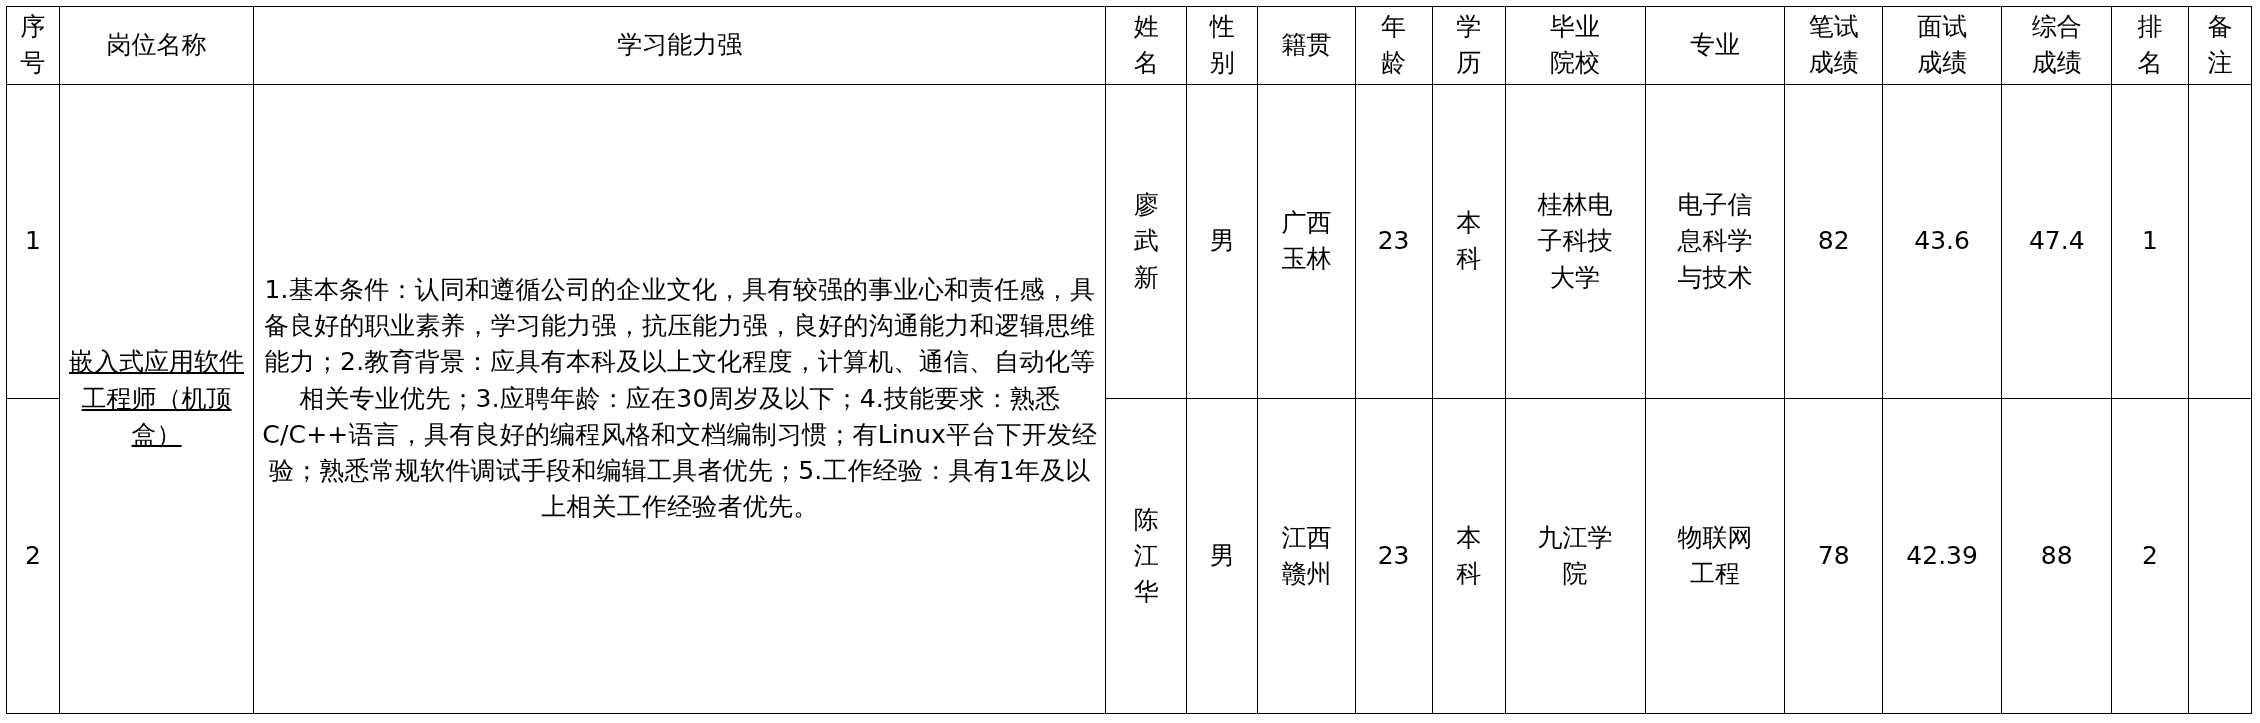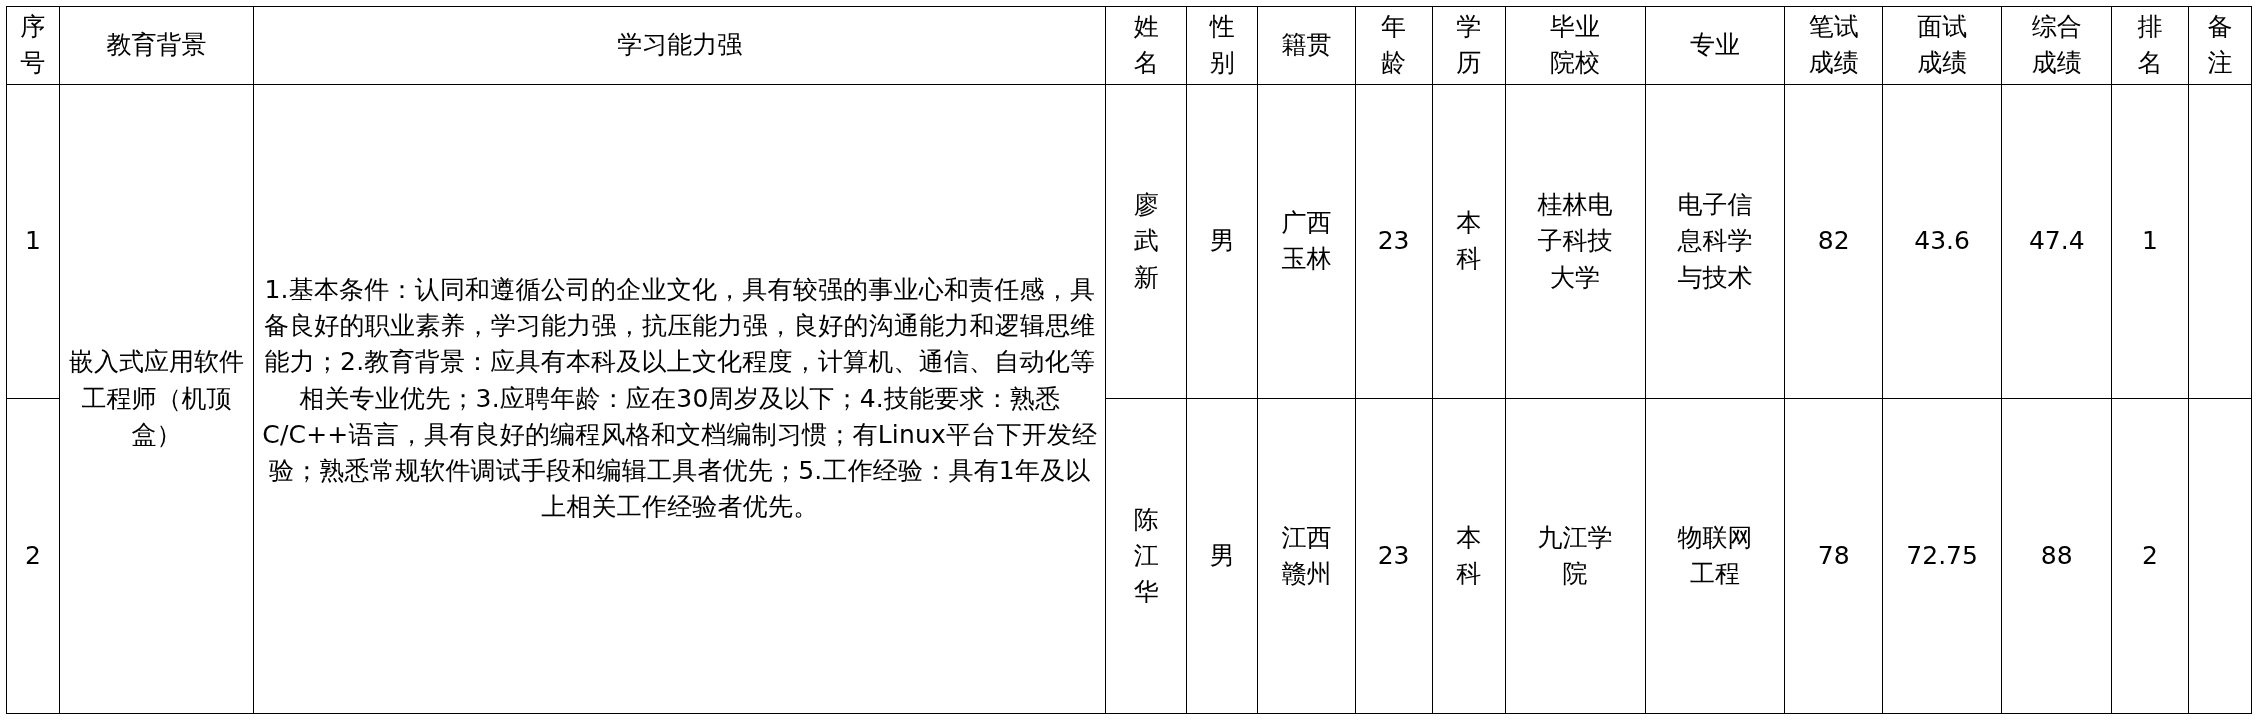--- a/index.html
+++ b/index.html
@@ -54,20 +54,21 @@
     text-align: left;
     font-size: 25.5px;
     line-height: 1.72;
     padding: 8px 12px 8px 14px;
     letter-spacing: 0.2px;
   }
   .post-cell {
     font-size: 25.5px;
     line-height: 1.7;
     padding: 4px 8px;
+    text-decoration: underline;
   }
   .num-cell { font-size: 25px; }
   .name-cell {
     font-size: 25.5px;
     line-height: 1.35;
     white-space: pre-line;
   }
   .origin-cell {
     font-size: 25.5px;
     line-height: 1.35;
@@ -107,21 +108,21 @@
       <col style="width:76px">
       <col style="width:62px">
     </colgroup>
     <thead>
       <tr>
         <th class="hdr-vert">
             <span class="vtext">序
 号</span>
           </th>
         <th class="hdr">
-            <span class="vtext">教育背景</span>
+            <span class="vtext">岗位名称</span>
           </th>
         <th class="hdr">
             <span class="vtext">学习能力强</span>
           </th>
         <th class="hdr-vert">
             <span class="vtext">姓
 名</span>
           </th>
         <th class="hdr-vert">
             <span class="vtext">性
@@ -202,20 +203,20 @@
         <td class="origin-cell">江西
 赣州</td>
         <td>23</td>
         <td class="edu-cell">本
 科</td>
         <td class="school-cell">九江学
 院</td>
         <td class="major-cell">物联网
 工程</td>
         <td class="score-cell">78</td>
-        <td class="score-cell">72.75</td>
+        <td class="score-cell">42.39</td>
         <td class="score-cell">88</td>
         <td class="score-cell">2</td>
         <td></td>
       </tr>
     </tbody>
   </table>
 </div>
 
 </body></html>

